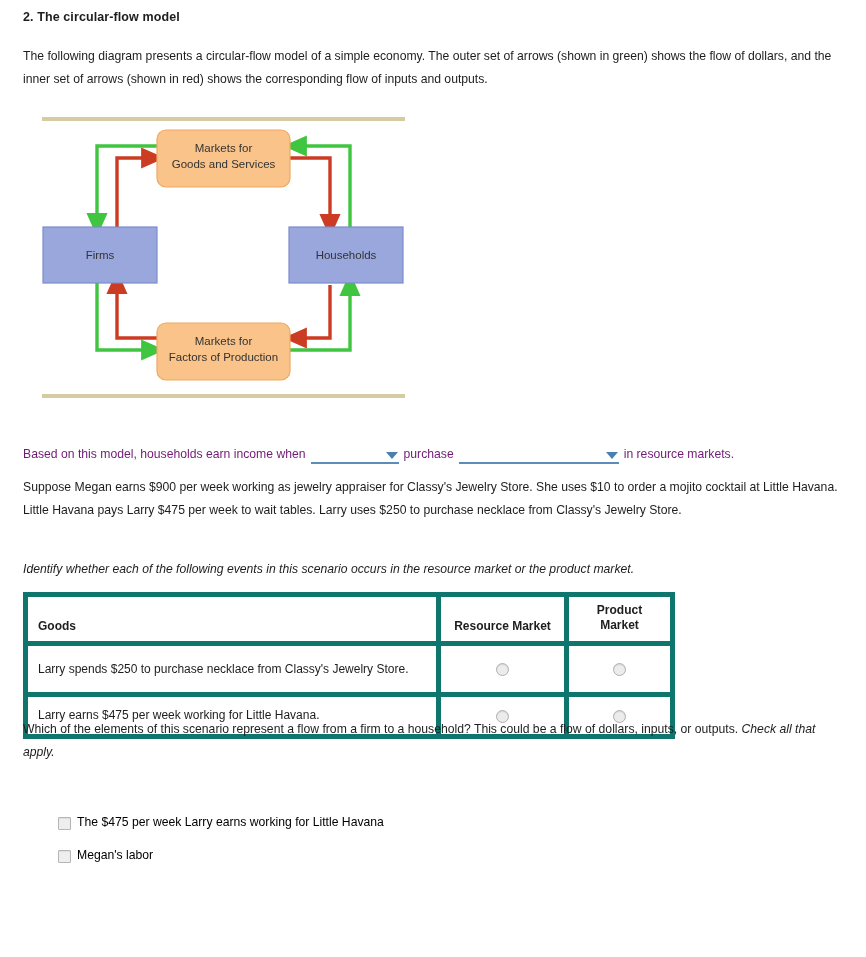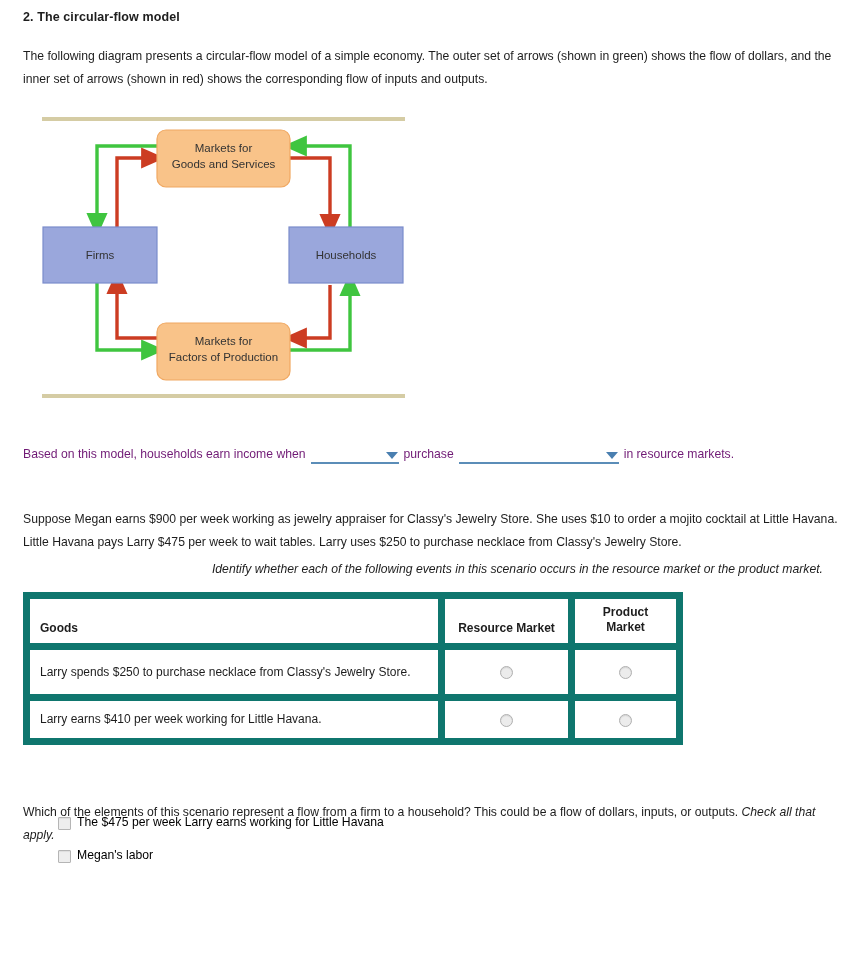--- a/index.html
+++ b/index.html
@@ -41,57 +41,57 @@
   }
   .dd.w1{width:88px;}
   .dd.w2{width:160px;}
   .dd .caret{
     width:0;height:0;border-left:6px solid transparent;border-right:6px solid transparent;
     border-top:7px solid #4a7fb0;margin-bottom:3px;margin-right:1px;
   }
 
   
   .scenario{
-    position:absolute;left:23px;top:508px;width:825px;
+    position:absolute;left:23px;top:476px;width:825px;
     font-size:12.2px;line-height:23px;color:#1d1d1d;
   }
 
   
   .identify{
     position:absolute;left:23px;top:562px;width:800px;
-    font-size:12.2px;font-style:italic;color:#1d1d1d;text-align:right;
+    font-size:12.2px;font-style:italic;color:#1d1d1d;
   }
 
   
   .tbl-wrap{position:absolute;left:23px;top:592px;width:624px;}
   table.evt{border-collapse:collapse;width:624px;table-layout:fixed;
             font-size:12px;color:#1d1d1d;}
   table.evt th,table.evt td{
-    border:7px solid #0f766e;padding:0;
+    border:5px solid #0f766e;padding:0;
   }
   table.evt thead th{
     font-weight:bold;vertical-align:bottom;padding:6px 0 8px 0;
     font-size:12px;
   }
   th.c-event{text-align:left;padding-left:10px !important;width:398px;}
   th.c-res{text-align:center;width:123px;}
   th.c-prod{text-align:center;width:101px;line-height:15px;}
   table.evt tbody td{vertical-align:middle;}
   td.e-label{text-align:left;padding:8px 10px 8px 10px !important;line-height:21px;}
   td.e-radio{text-align:center;}
   .radio{
     display:inline-block;width:11px;height:11px;border-radius:50%;
     border:1px solid #b0b0b0;background:#ececec;
     box-shadow:inset 0 1px 1px rgba(0,0,0,.10);
     cursor:pointer;vertical-align:middle;
   }
 
   
   .cb-q{
-    position:absolute;left:23px;top:801px;width:818px;
+    position:absolute;left:23px;top:718px;width:818px;
     font-size:12.2px;line-height:23px;color:#1d1d1d;
   }
   .cb-q i{font-style:italic;}
   .cb-list{position:absolute;left:58px;top:813px;width:700px;}
   .cb-row{display:flex;align-items:flex-start;height:33px;}
   .cb-box{
     width:11px;height:11px;border:1px solid #b5b5b5;background:#eeeeee;
     border-radius:1px;margin-top:4px;flex:0 0 auto;cursor:pointer;
     box-shadow:inset 0 1px 1px rgba(0,0,0,.07);
   }
@@ -197,21 +197,21 @@
         <tr style="height:51px;">
           <td class="e-label">Larry spends $250 to purchase necklace from Classy's Jewelry Store.</td>
           <td class="e-radio">
             <span class="radio"></span>
           </td>
           <td class="e-radio">
             <span class="radio"></span>
           </td>
         </tr>
         <tr style="height:31px;">
-          <td class="e-label">Larry earns $410 per week working for Little Havana.</td>
+          <td class="e-label">Larry earns $475 per week working for Little Havana.</td>
           <td class="e-radio">
             <span class="radio"></span>
           </td>
           <td class="e-radio">
             <span class="radio"></span>
           </td>
         </tr>
       </tbody>
     </table>
   </div>

